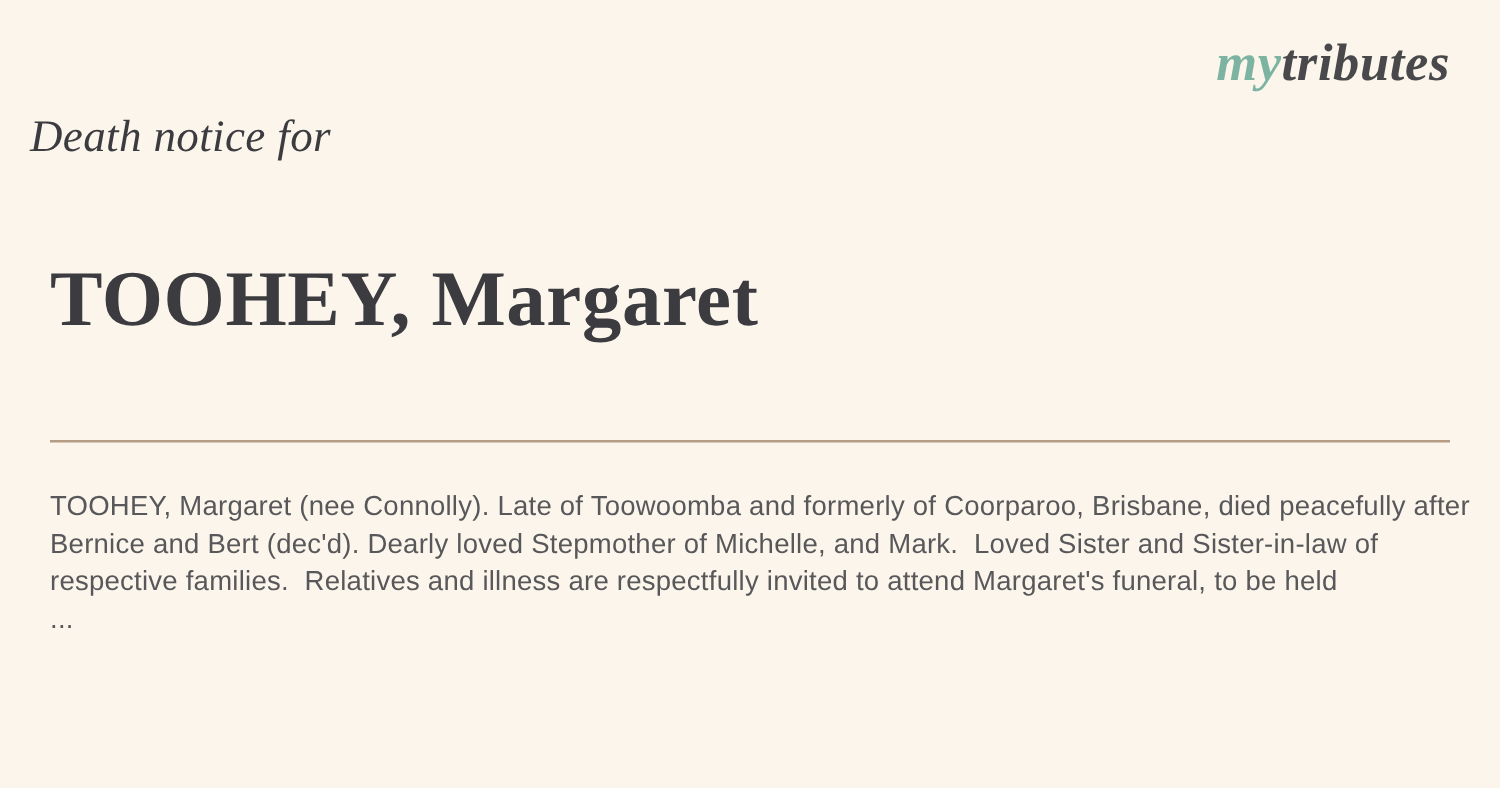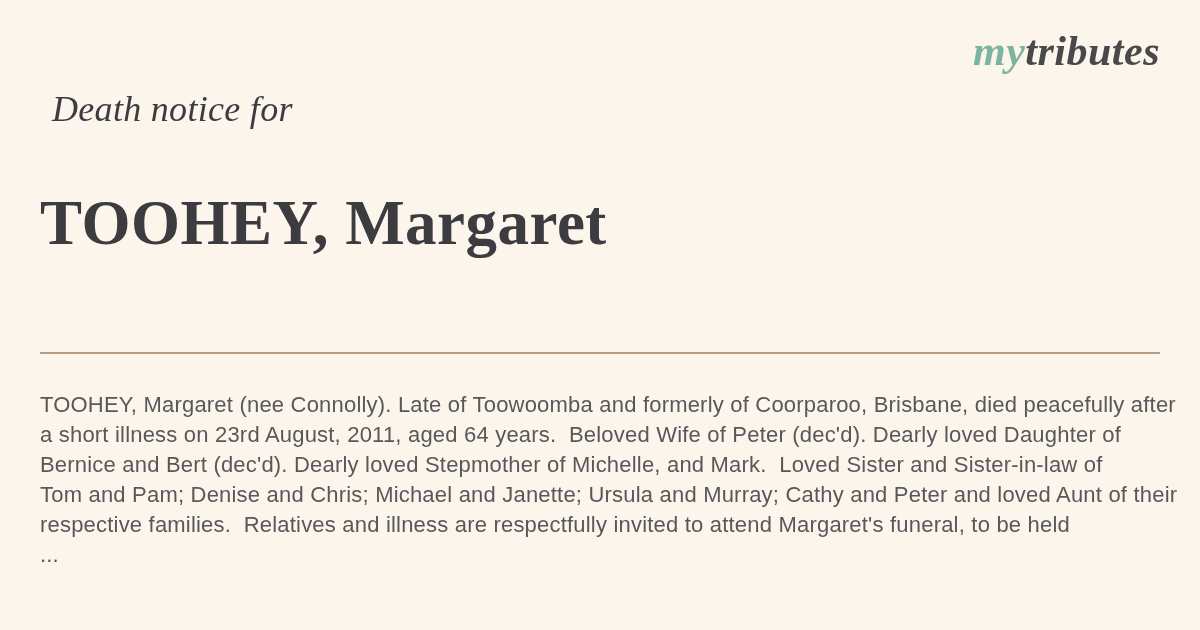--- a/index.html
+++ b/index.html
@@ -18,28 +18,28 @@
   .logo{
     position:absolute;top:30px;right:40px;
     font-family:"Liberation Serif","DejaVu Serif",serif;
     font-style:italic;font-weight:700;font-size:42px;
     letter-spacing:0.5px;line-height:1;cursor:pointer;
   }
   .logo-my{color:var(--logo-accent);}
   .logo-tributes{color:var(--logo-dark);}
 
   .eyebrow{
-    position:absolute;left:52px;top:88px;
+    position:absolute;left:24px;top:88px;
     font-family:"Liberation Serif","DejaVu Serif",serif;
     font-style:italic;font-weight:400;font-size:36px;
     color:var(--heading-color);letter-spacing:0.3px;
   }
 
   .name{
-    position:absolute;left:40px;top:192px;
+    position:absolute;left:40px;top:208px;
     font-family:"Liberation Serif","DejaVu Serif",serif;
     font-weight:700;font-size:63px;line-height:1;
     color:var(--heading-color);letter-spacing:0.5px;
   }
 
   .divider{
     position:absolute;left:40px;top:352px;width:1120px;height:0;
     border:none;border-top:2px solid var(--divider-color);
   }
 
@@ -61,20 +61,18 @@
   </div>
 
   <div class="eyebrow">Death notice for</div>
 
   <h1 class="name">TOOHEY, Margaret</h1>
 
   <hr class="divider">
 
   <div class="body-block">
     <div class="body-line">TOOHEY, Margaret (nee Connolly). Late of Toowoomba and formerly of Coorparoo, Brisbane, died peacefully after</div>
-    <div class="body-line">a short illness on 23rd August, 2011, aged 64 years.  Beloved Wife of Peter (dec'd). Dearly loved Daughter of</div>
     <div class="body-line">Bernice and Bert (dec'd). Dearly loved Stepmother of Michelle, and Mark.  Loved Sister and Sister-in-law of</div>
-    <div class="body-line">Tom and Pam; Denise and Chris; Michael and Janette; Ursula and Murray; Cathy and Peter and loved Aunt of their</div>
     <div class="body-line">respective families.  Relatives and illness are respectfully invited to attend Margaret's funeral, to be held</div>
     <div class="body-line ellipsis-line">...</div>
   </div>
 
 </div>
 
 </body></html>

